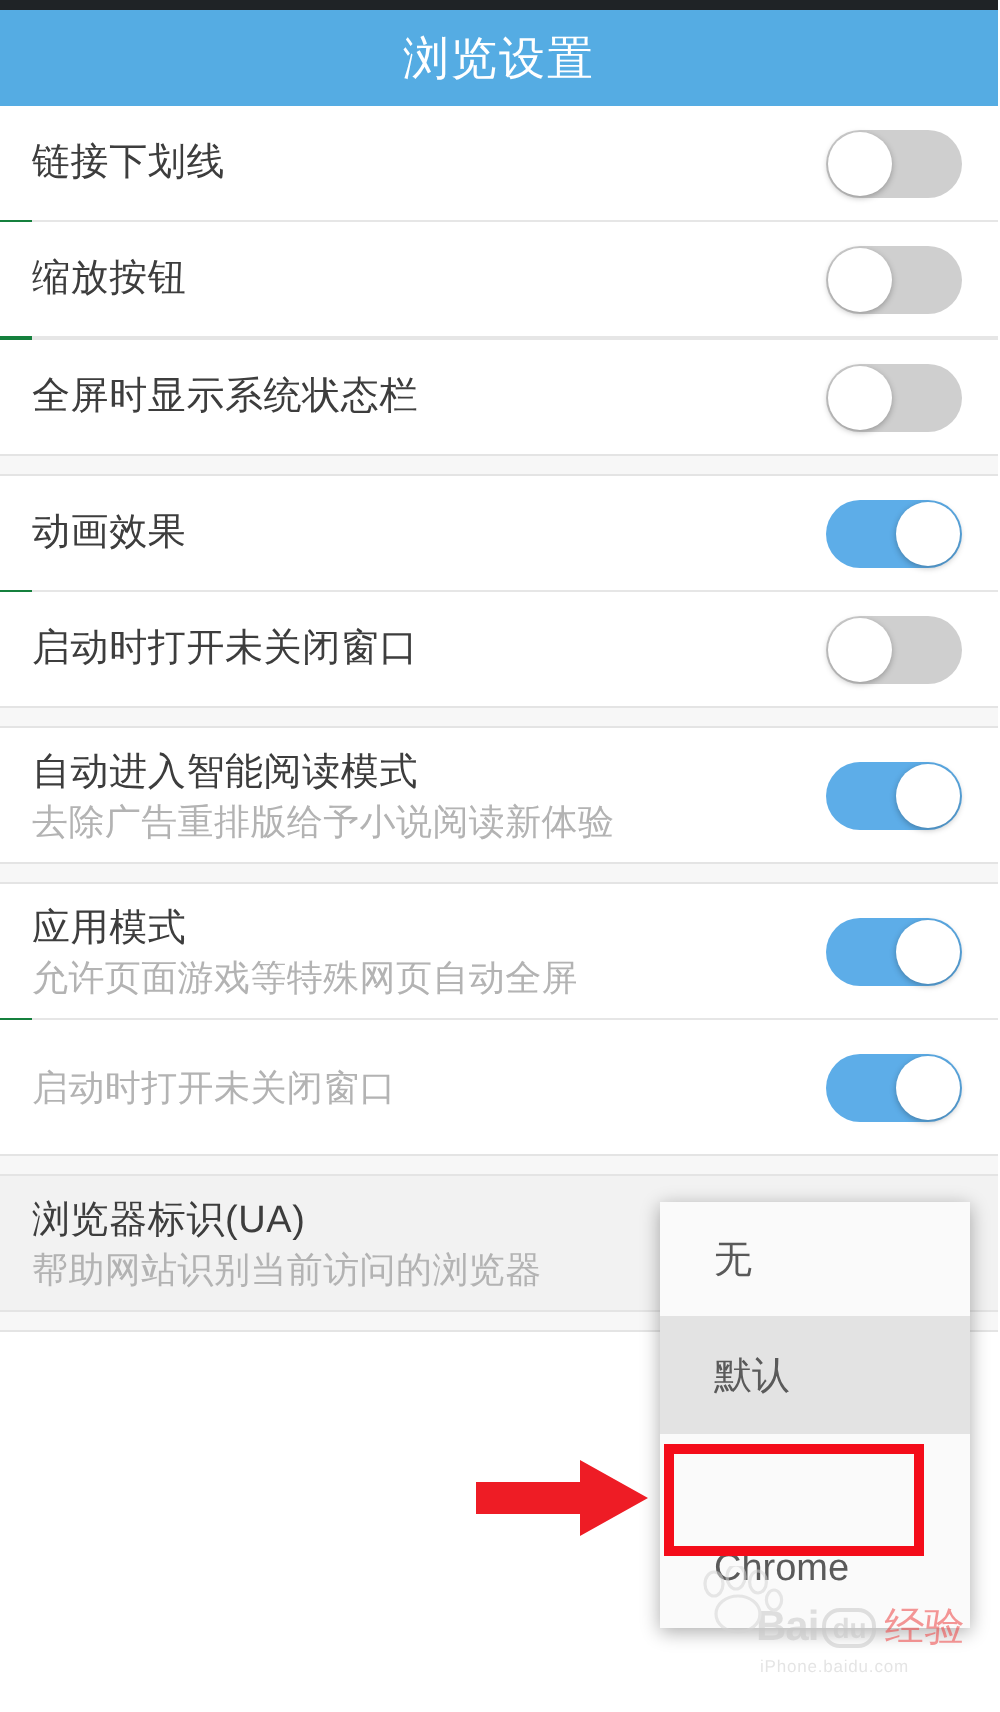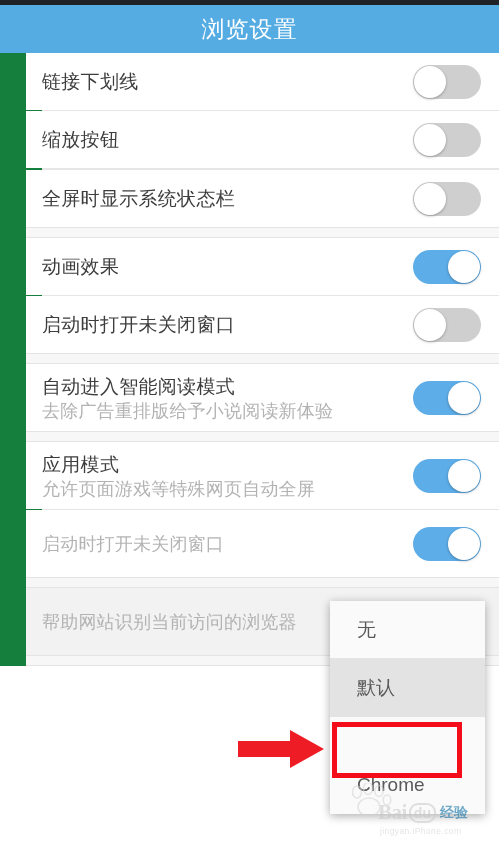--- a/index.html
+++ b/index.html
@@ -31,21 +31,21 @@
     justify-content: center;
   }
   .header-title {
     color: #ffffff;
     font-size: 23px;
     letter-spacing: 1px;
     font-weight: 400;
   }
 
   
-  .list { width: 100%; background: #15803d; padding-left: 26px; }
+  .list { width: 100%; background: #15803d; }
 
   .row {
     position: relative;
     display: flex;
     align-items: center;
     justify-content: space-between;
     padding: 0 18px 0 16px;
     background: #ffffff;
     min-height: 57px;
   }
@@ -158,36 +158,36 @@
     opacity: 0.55;
     pointer-events: none;
     user-select: none;
   }
   .wm-row { display: flex; align-items: center; }
   .wm-baidu {
     font-size: 21px;
     font-weight: bold;
     color: #c8c8c8;
     letter-spacing: -0.5px;
-    font-family: Liberation Serif, serif;
+    font-family: Liberation Sans, sans-serif;
   }
   .wm-du {
     display: inline-block;
     border: 2px solid #c8c8c8;
     border-radius: 9px;
     padding: 0 3px;
     font-size: 14px;
     margin: 0 2px;
     color: #c8c8c8;
     font-weight: bold;
   }
   .wm-cn {
-    font-size: 14px;
-    color: #0369a1;
-    font-weight: bold;
+    font-size: 20px;
+    color: #ef4444;
+    font-weight: normal;
     margin-left: 2px;
   }
   .wm-url {
     font-size: 8.5px;
     color: #cfcfcf;
     letter-spacing: 0.4px;
     margin-top: 1px;
     margin-left: 2px;
   }
   .wm-paw {
@@ -303,20 +303,21 @@
           <div class="knob"></div>
         </div>
       </div>
     </div>
 
     <div class="group-gap"></div>
 
     <div>
       <div class="row two-line pressed">
         <div class="row-text">
+          <span class="row-title">浏览器标识(UA)</span>
           <span class="row-sub">帮助网站识别当前访问的浏览器</span>
         </div>
       </div>
     </div>
 
     <div class="group-gap"></div>
   </div>
 
   <div class="dropdown">
     <div class="dd-item">
@@ -342,16 +343,16 @@
       <ellipse cx="20" cy="5.5" rx="4.5" ry="6" fill="none" stroke="#d4d4d4" stroke-width="1.6"></ellipse>
       <ellipse cx="31" cy="8" rx="4.2" ry="5.5" fill="none" stroke="#d4d4d4" stroke-width="1.6"></ellipse>
       <ellipse cx="39" cy="17" rx="3.8" ry="5" fill="none" stroke="#d4d4d4" stroke-width="1.6"></ellipse>
       <ellipse cx="21" cy="24" rx="11" ry="9" fill="none" stroke="#d4d4d4" stroke-width="1.6"></ellipse>
     </svg>
     <div class="wm-row">
       <span class="wm-baidu">Bai</span>
       <span class="wm-du">du</span>
       <span class="wm-cn">经验</span>
     </div>
-    <div class="wm-url">jingyan.iPhone.com</div>
+    <div class="wm-url">iPhone.baidu.com</div>
   </div>
 
 </div>
 
 </body></html>

